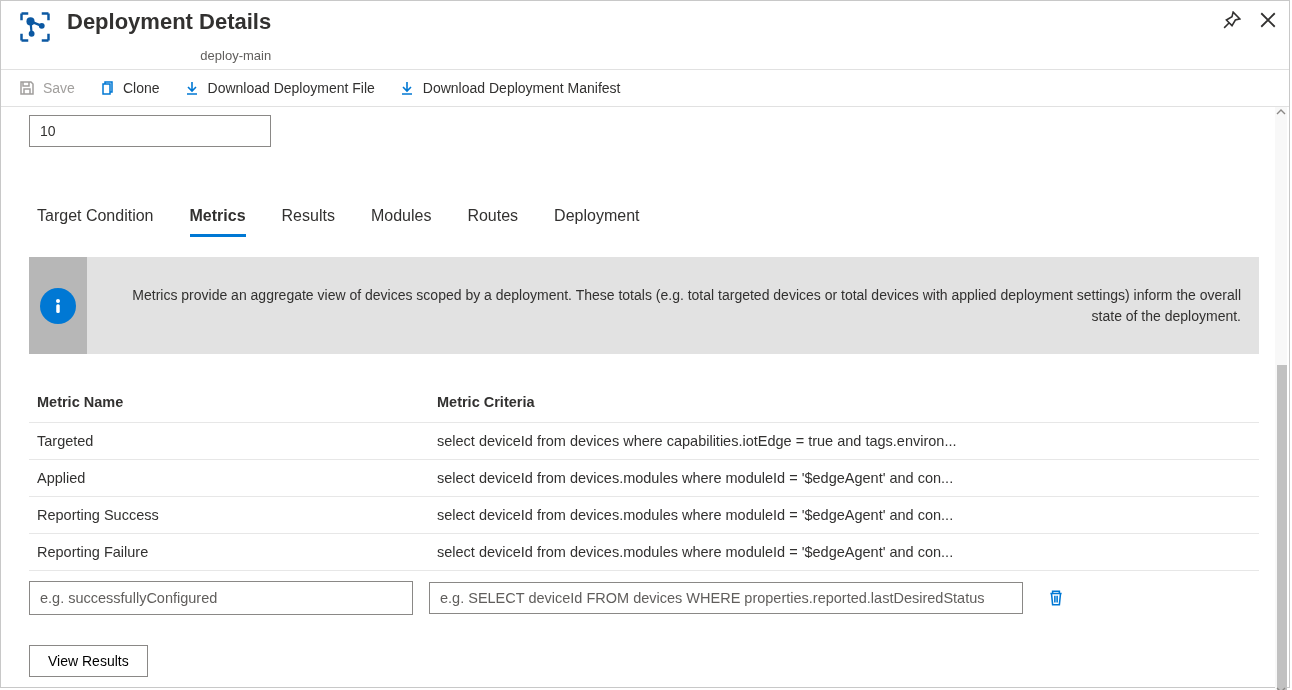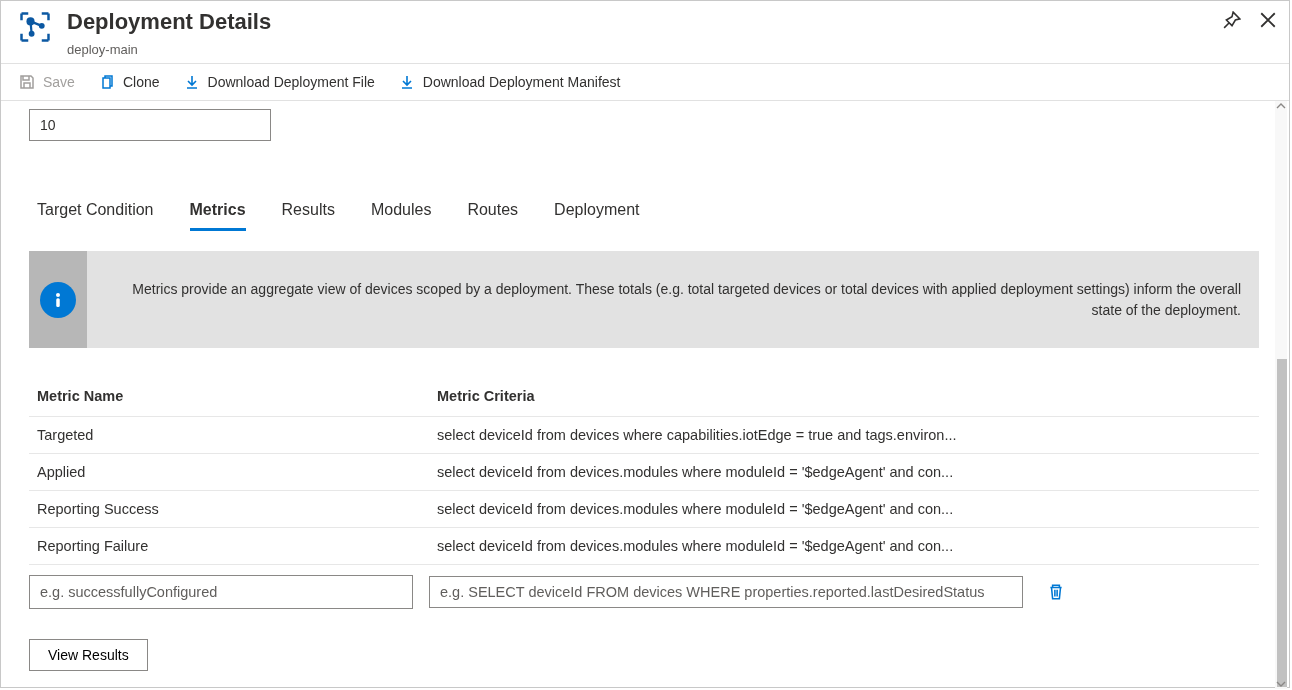--- a/index.html
+++ b/index.html
@@ -22,23 +22,23 @@
       display: flex;
       align-items: flex-start;
       padding: 8px 16px 6px 16px;
       border-bottom: 1px solid #e1e1e1;
       position: relative;
     }
     .app-icon {
       width: 36px; height: 36px; margin-right: 14px; flex: 0 0 auto;
       display:flex; align-items:center; justify-content:center;
     }
-    .titles { display:flex; flex-direction:column; }
+    .titles { display:flex; flex-direction:column;text-align:right; }
     .title-main { font-size: 22px; font-weight:600; line-height:1.15;}
-    .title-sub  { font-size: 13px; color:#605e5c; margin-top:8px;}
+    .title-sub  { font-size: 13px; color:#605e5c; margin-top:14px;}
     .header-actions {
       position:absolute; right:12px; top:10px; display:flex; gap:18px;
     }
     .header-actions .hicon { width:18px; height:18px; cursor:pointer; color:#323130; }
     
     .toolbar {
       display:flex; align-items:flex-end; gap:24px;
       padding: 10px 18px;
       border-bottom: 1px solid #e1e1e1;
       font-size:14px;

